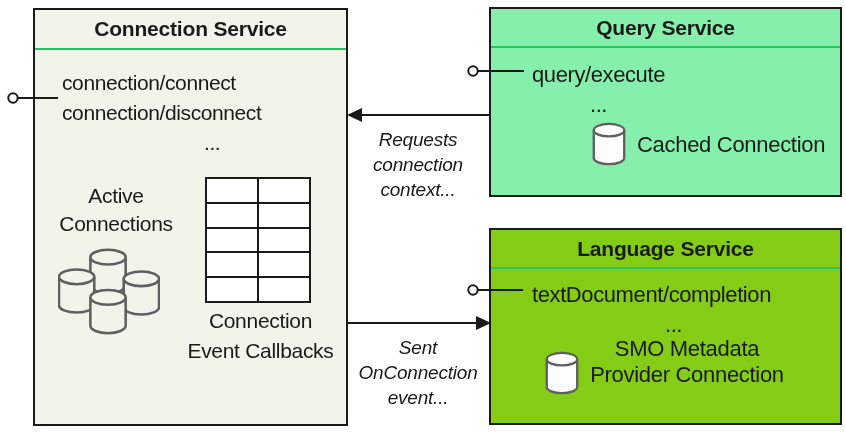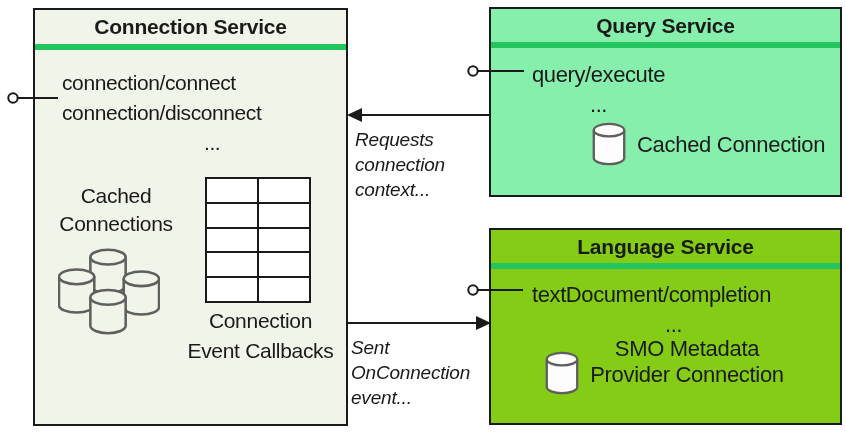--- a/index.html
+++ b/index.html
@@ -11,21 +11,21 @@
     overflow:hidden;
     background:#ffffff;
   }
   .box{
     position:absolute;
     box-sizing:border-box;
     border:2px solid #1a1a1a;
   }
   .box-title{
     box-sizing:border-box;
-    border-bottom:6px solid #22c55e;
+    border-bottom:2px solid #22c55e;
     display:flex;align-items:center;justify-content:center;
     font-weight:bold;font-size:21px;letter-spacing:-0.2px;
   }
   .connection{left:33px;top:8px;width:315px;height:418px;background:#f1f4e8;}
   .query{left:489px;top:7px;width:353px;height:190px;background:#86efac;}
   .language{left:489px;top:228px;width:353px;height:197px;background:#84cc16;}
   .connection .box-title{height:40px;}
   .query .box-title{height:39px;}
   .language .box-title{height:39px;}
 
@@ -58,21 +58,21 @@
   .db-row{position:absolute;display:flex;align-items:center;gap:11px;font-size:22px;letter-spacing:-0.3px;white-space:nowrap;padding-left:44px;}
   .cached-row{left:57px;top:112px;}
   .db-icon{width:34px;height:47px;flex:0 0 auto;}
   .smo-icon{position:absolute;left:54px;top:120px;width:34px;height:47px;}
   .smo-text{
     position:absolute;left:86px;top:106px;width:220px;
     text-align:center;font-size:22px;line-height:26px;letter-spacing:-0.3px;
   }
 
   .arrow-label{
-    position:absolute;
+    position:absolute;text-align:center;
     font-style:italic;font-size:19px;line-height:25px;letter-spacing:-0.2px;
   }
   .lbl-requests{left:355px;top:127px;width:126px;}
   .lbl-sent{left:351px;top:335px;width:134px;}
 
   .overlay{position:absolute;left:0;top:0;width:846px;height:436px;pointer-events:none;}
   .overlay line{stroke:#1a1a1a;stroke-width:2;}
   .overlay polygon{fill:#1a1a1a;stroke:none;}
   .overlay circle{fill:#ffffff;stroke:#1a1a1a;stroke-width:2;}
 
@@ -87,21 +87,21 @@
 
   <section class="box connection">
     <header class="box-title">Connection Service</header>
 
     <div class="methods conn-methods">
       <div class="m-line">connection/connect</div>
       <div class="m-line">connection/disconnect</div>
       <div class="m-dots">...</div>
     </div>
 
-    <div class="active-label">Cached Connections</div>
+    <div class="active-label">Active Connections</div>
 
     <svg class="db-cluster" viewBox="0 0 104 88" aria-hidden="true">
 
       <g>
         <path class="cyl cyl-cluster-fill" d="M33,8.5 v29 a18,7.5 0 0 0 36,0 v-29"></path>
         <ellipse class="cyl cyl-cluster-fill" cx="51" cy="8.5" rx="18" ry="7.5"></ellipse>
       </g>
 
       <g>
         <path class="cyl cyl-cluster-fill" d="M1,28.5 v29 a18,7.5 0 0 0 36,0 v-29"></path>

